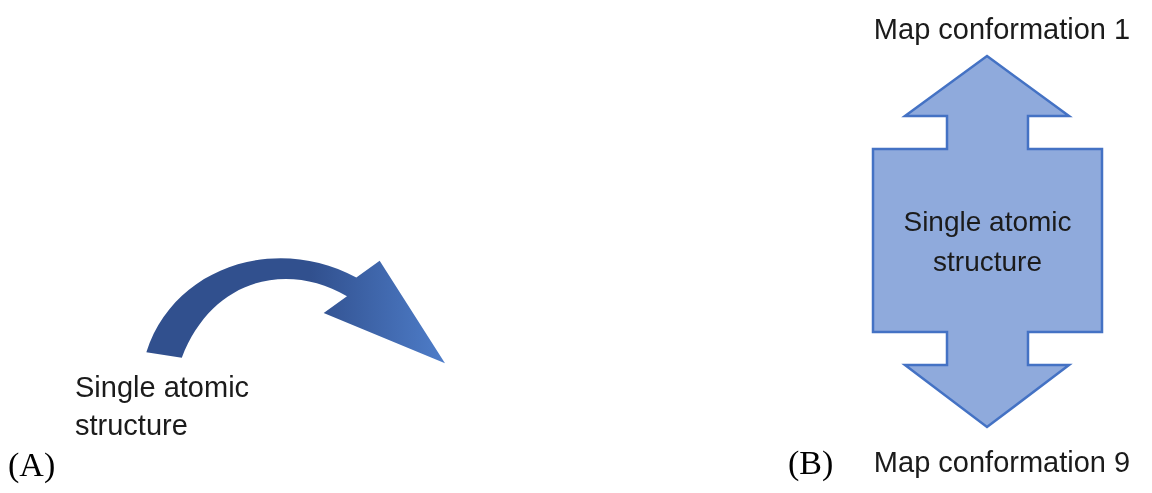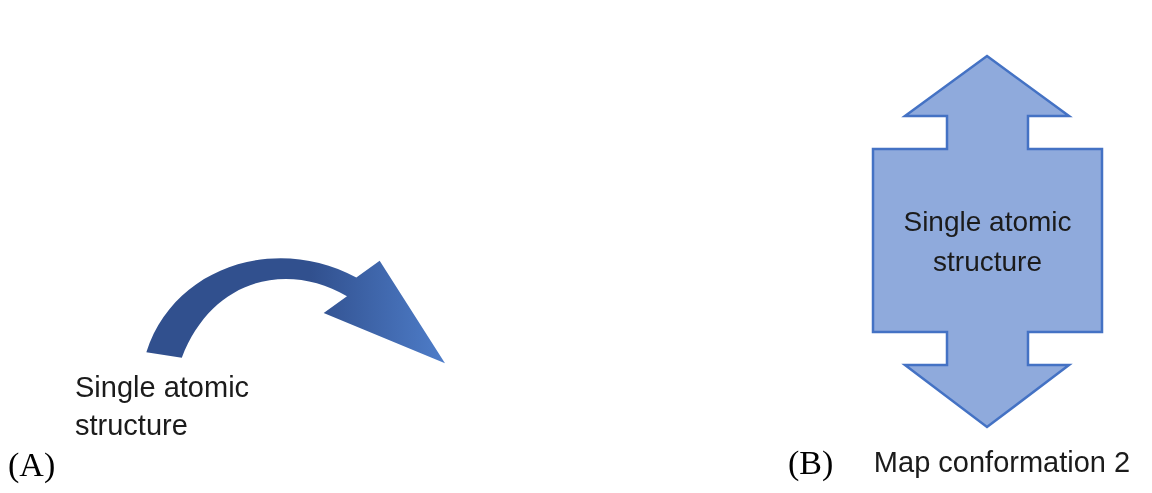--- a/index.html
+++ b/index.html
@@ -74,28 +74,29 @@
       <span class="line">Single atomic</span>
       <span class="line">structure</span>
     </div>
 
 
     <div class="abs serif-label" style="left:8px; top:446px;">(A)</div>
   </div>
 
   <div class="abs" style="left:700px; top:0; width:452px; height:493px;">
 
+    <div class="abs sans-label center" style="left:158px; top:10px; width:288px;">Map conformation 1</div>
 
     <svg class="abs" style="left:165px; top:54px;" width="245" height="375" viewBox="0 0 245 375">
       <polygon class="b-shape" points="122,2 204,62 163,62 163,95 237,95 237,278 163,278 163,311 204,311 122,373 40,311 82,311 82,278 8,278 8,95 82,95 82,62 40,62"></polygon>
     </svg>
 
     <div class="abs sans-label b-center-text center" style="left:172px; top:202px; width:231px;">
       <span class="line">Single atomic</span>
       <span class="line">structure</span>
     </div>
 
-    <div class="abs sans-label center" style="left:158px; top:443px; width:288px;">Map conformation 2</div>
+    <div class="abs sans-label center" style="left:158px; top:443px; width:288px;">Map conformation 9</div>
 
     <div class="abs serif-label" style="left:88px; top:444px;">(B)</div>
   </div>
 
 </div>
 
 </body></html>

